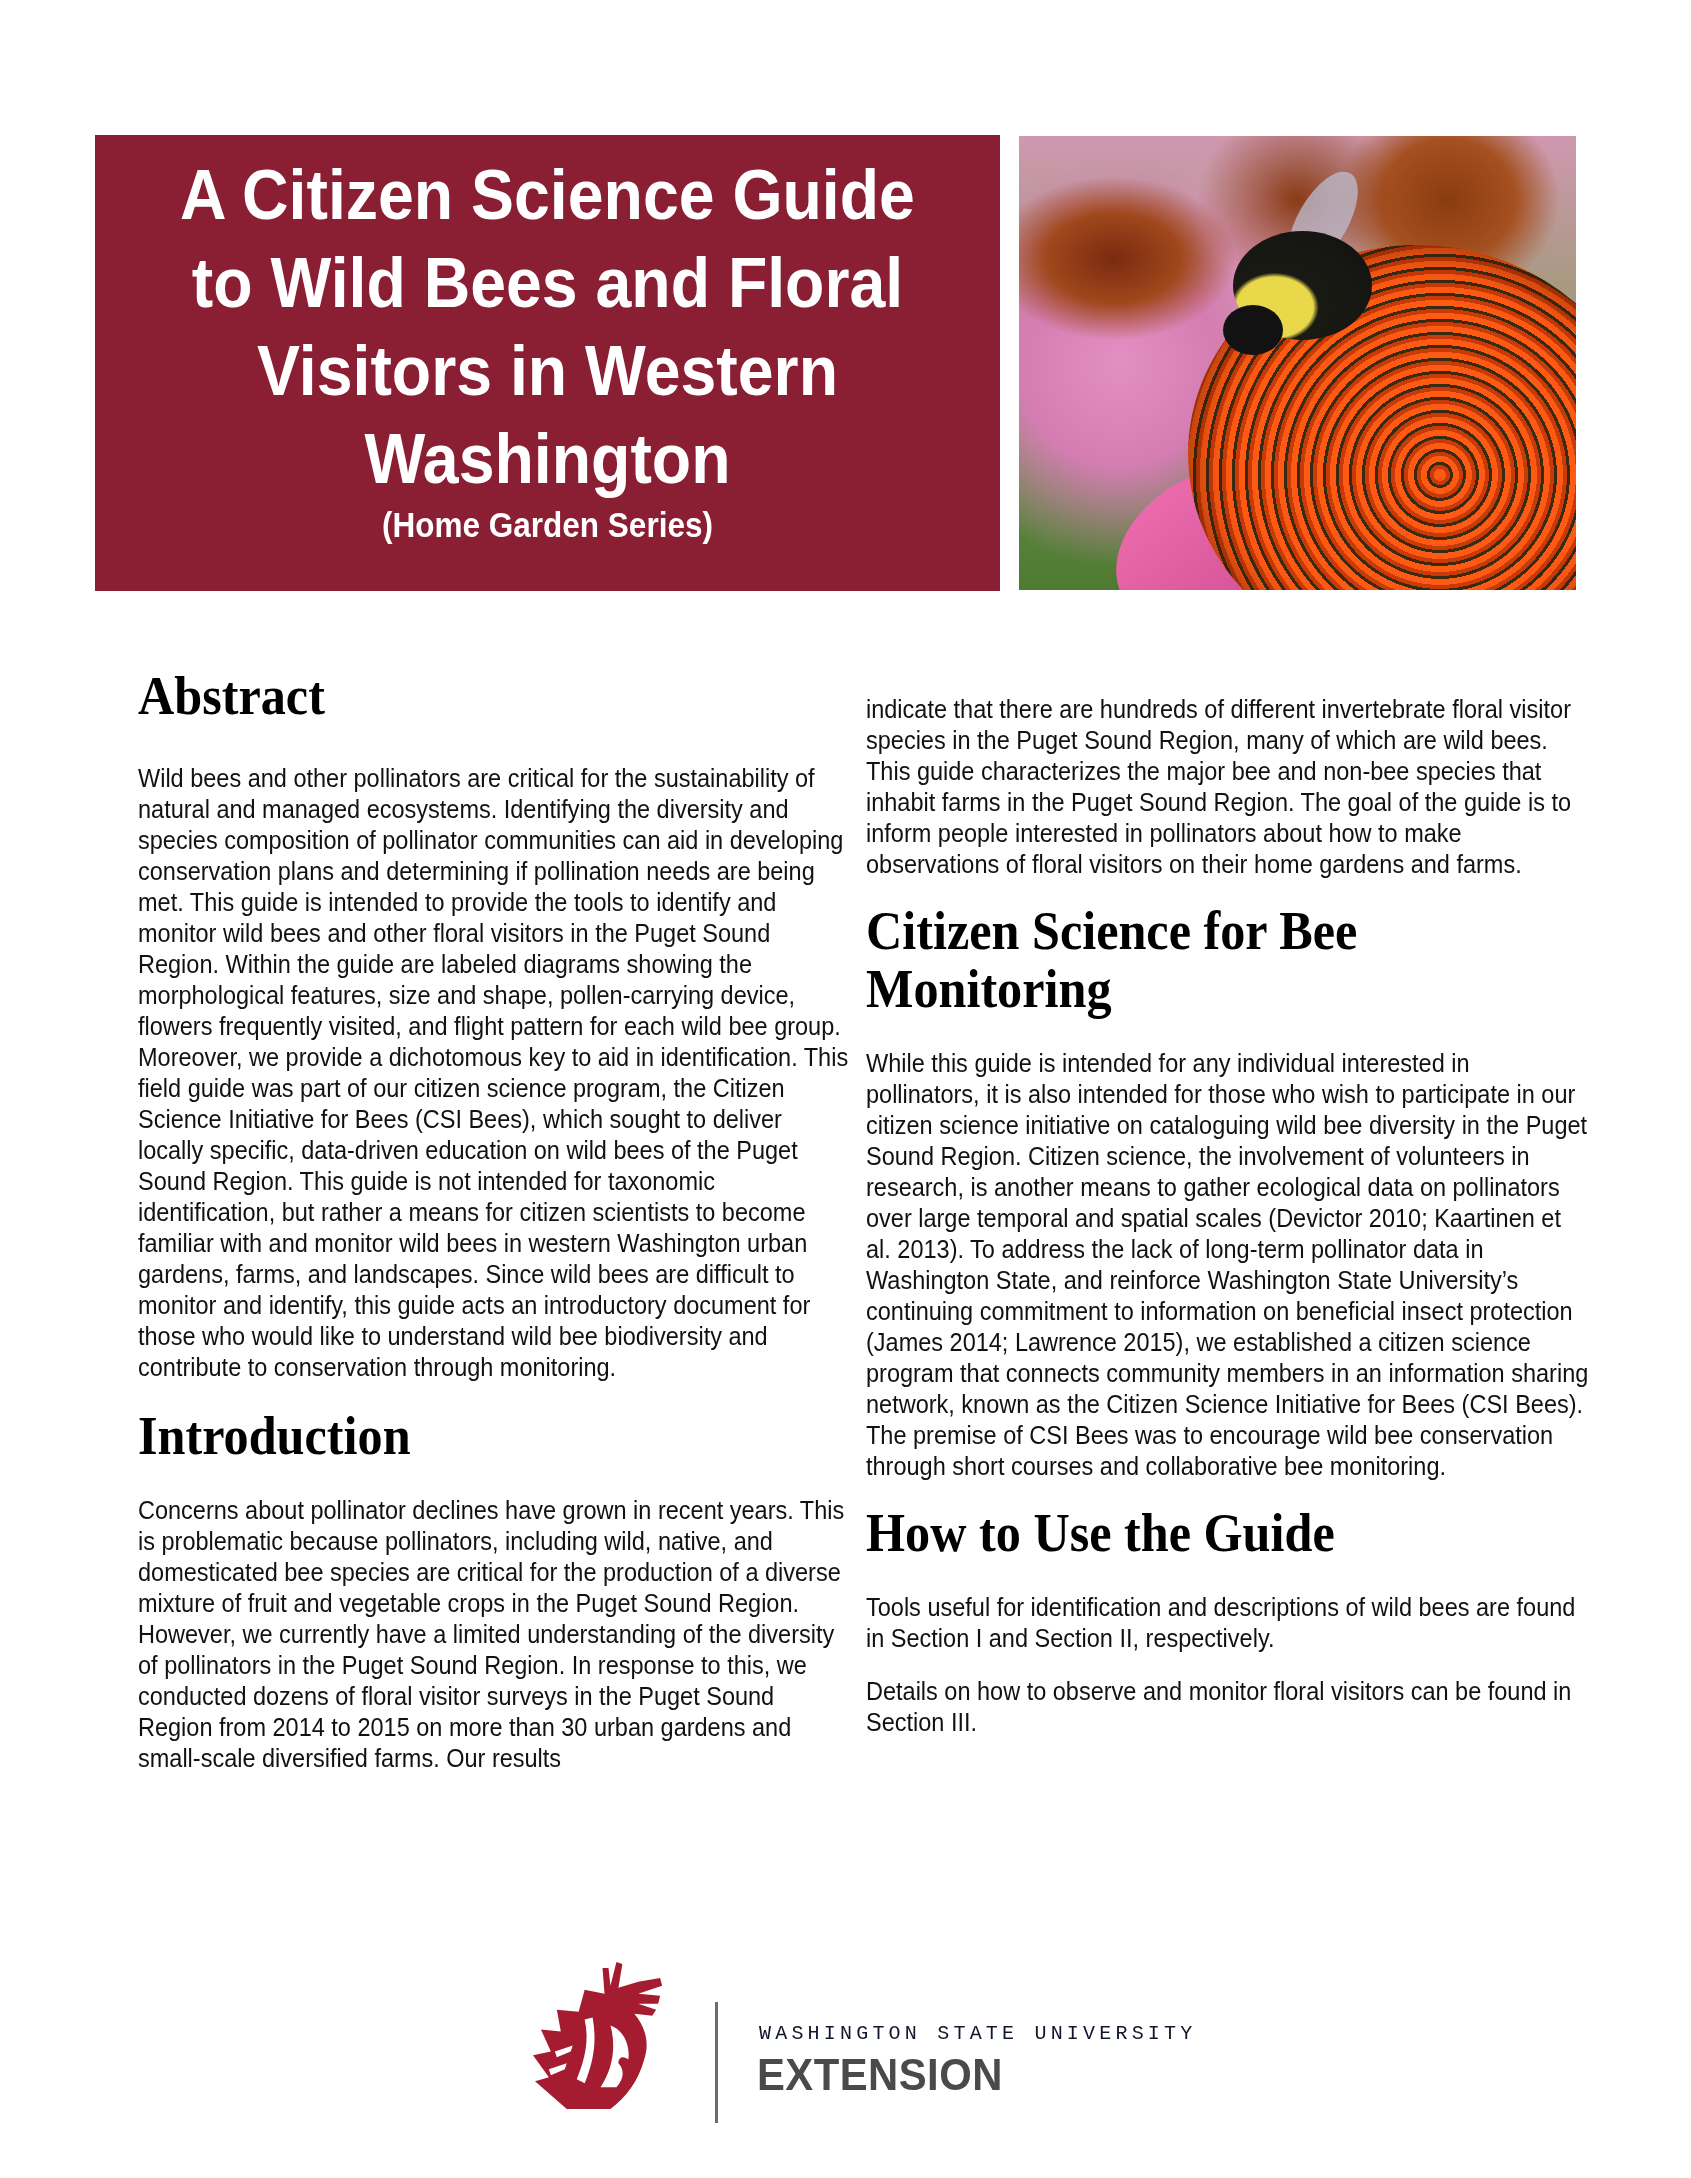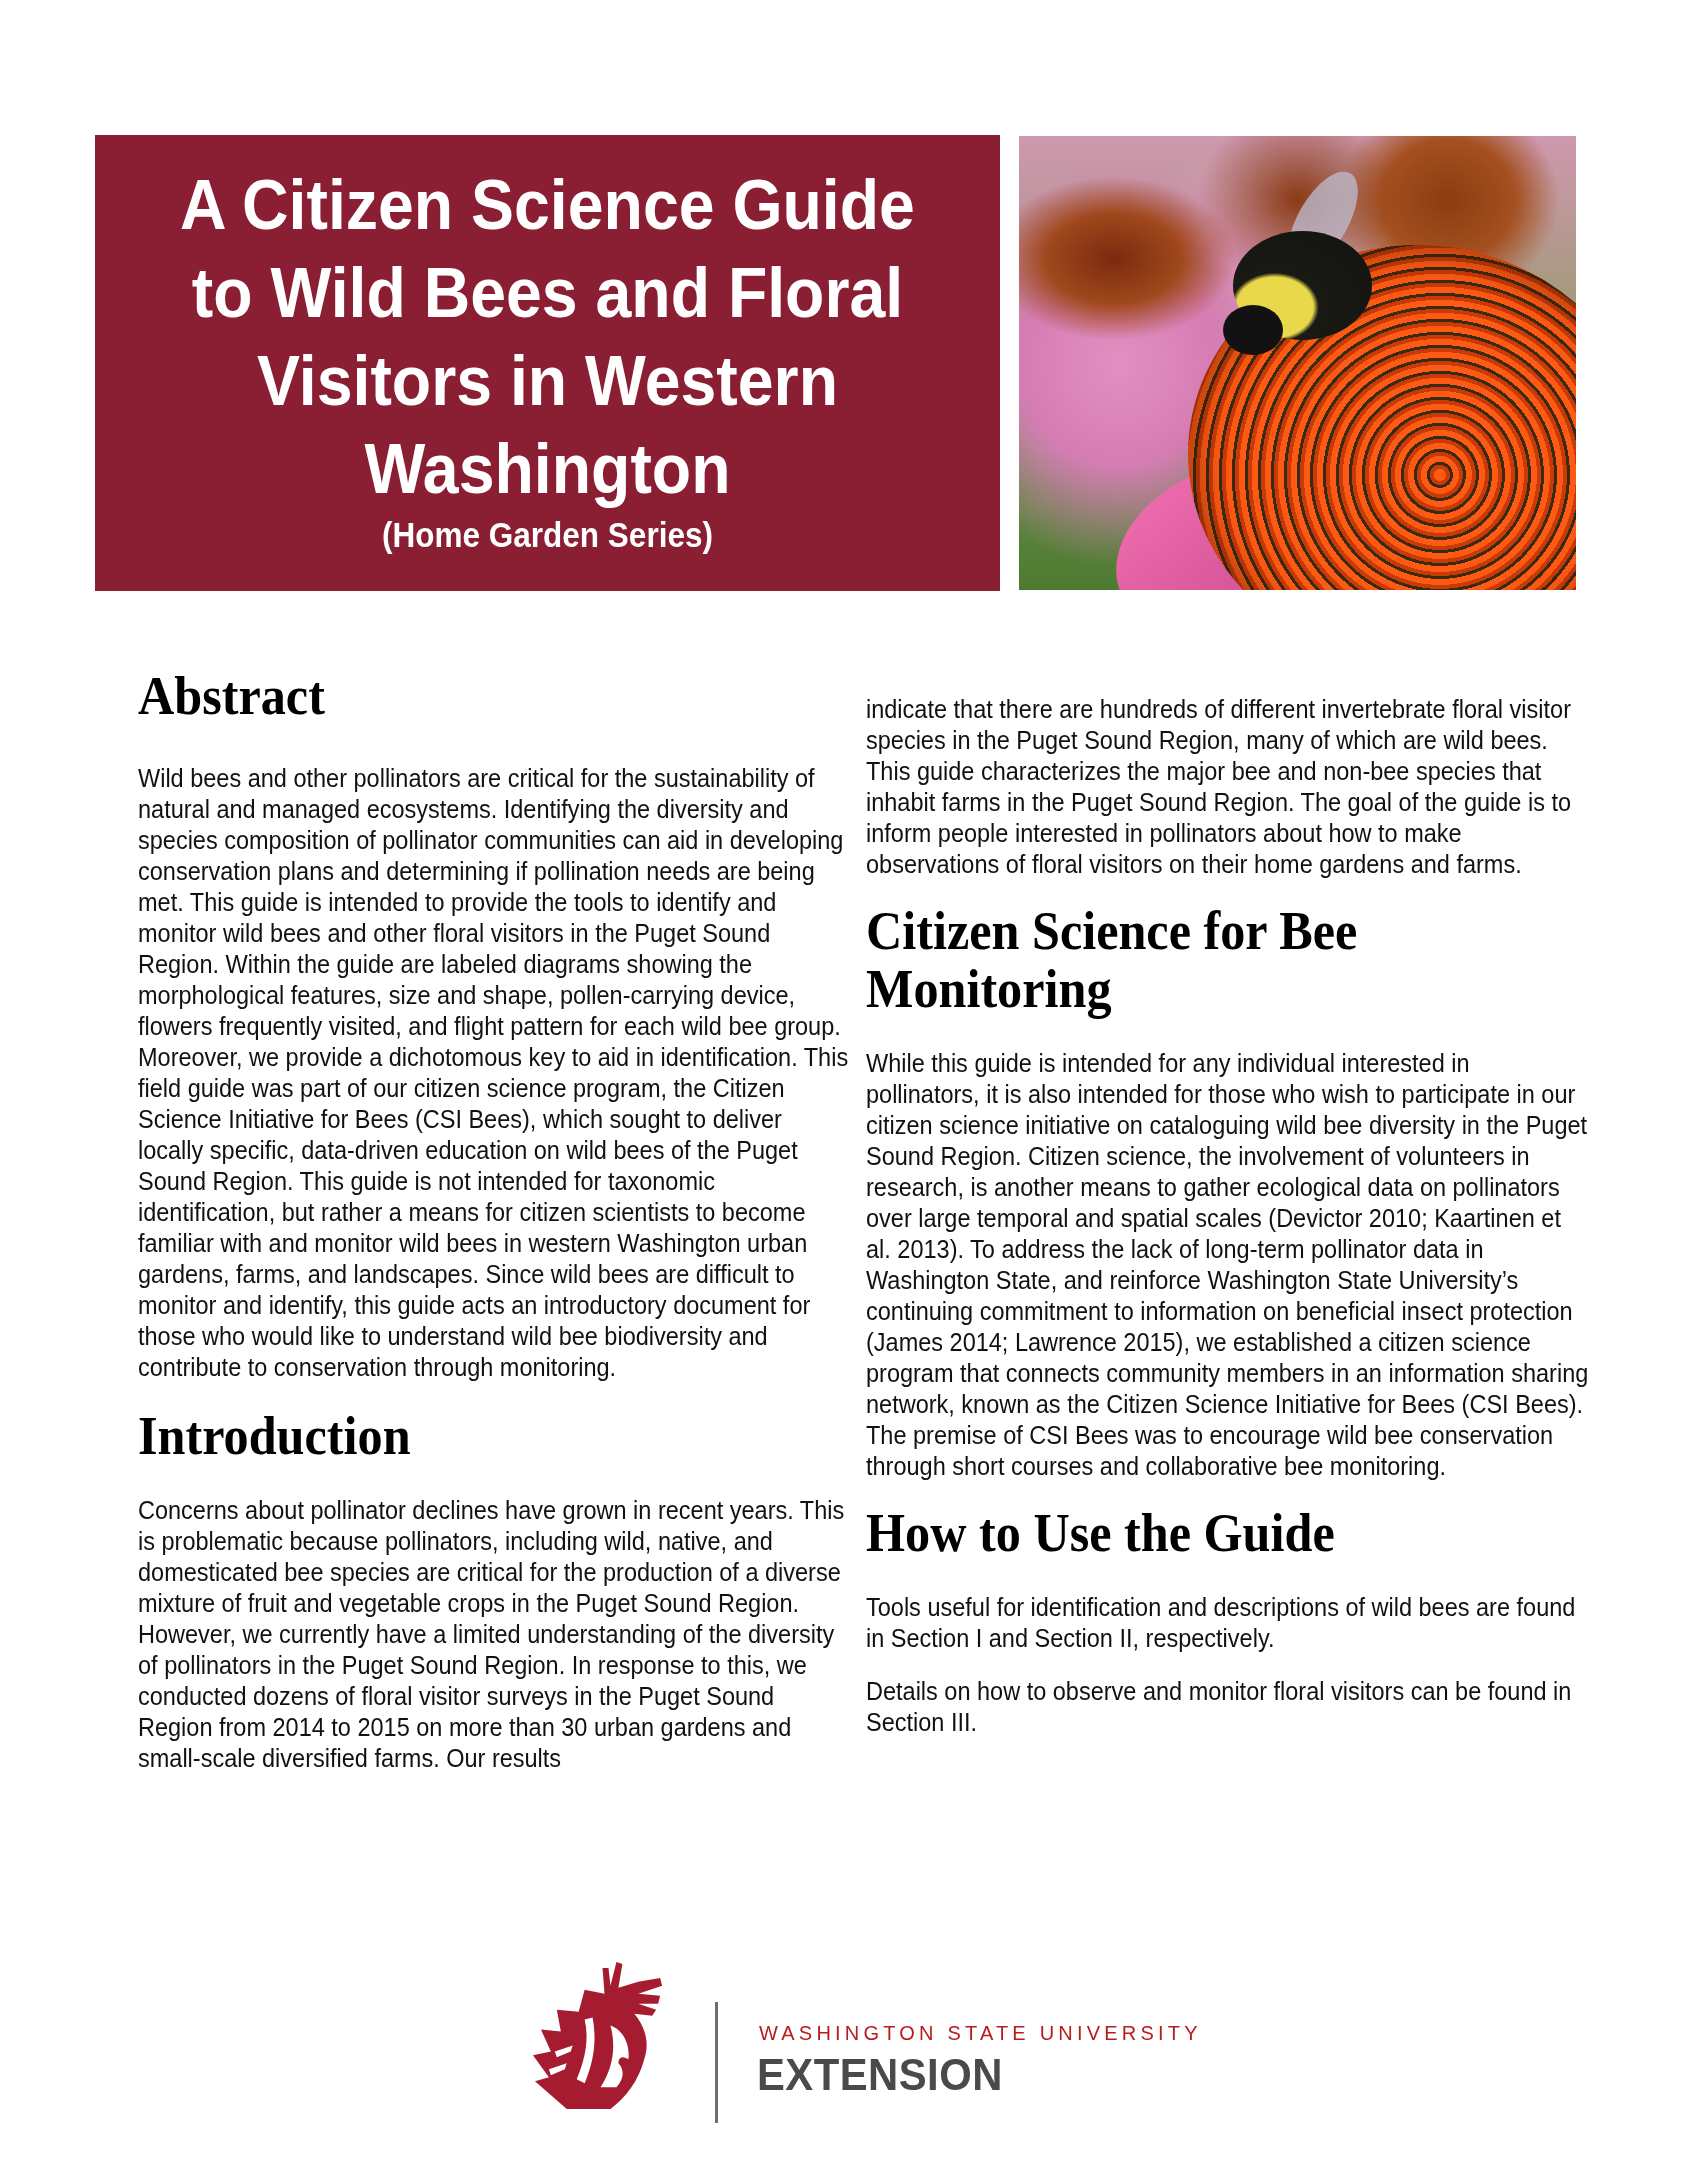--- a/index.html
+++ b/index.html
@@ -9,21 +9,21 @@
   .title-box {
     position: absolute; left: 95px; top: 135px; width: 905px; height: 456px;
     background: var(--maroon, #8A1E33);
     color: #fff; text-align: center;
     font-family: "Liberation Sans", sans-serif; font-weight: bold;
   }
   .title-line {
     display: block; font-size: 70px; line-height: 88px; letter-spacing: 0px;
     white-space: nowrap; transform: scaleX(0.92); transform-origin: center;
   }
-  .title-lines { padding-top: 26px; }
+  .title-lines { padding-top: 16px; }
   .subtitle {
     display: block; font-size: 35px; line-height: 44px; font-weight: bold;
     transform: scaleX(0.9);
   }
 
   .hero-photo {
     position: absolute; left: 1019px; top: 136px; width: 557px; height: 454px;
     overflow: hidden;
     background:
       radial-gradient(ellipse 22% 18% at 17% 27%, #7a2a10 0%, #a0481c 55%, rgba(160,72,28,0) 100%),
@@ -78,22 +78,22 @@
   .footer-logo {
     position: absolute; left: 527px; top: 1960px; width: 657px; height: 149px;
   }
   .wsu-mark { position: absolute; left: 0; top: 0; width: 159px; height: 149px; }
   .logo-divider {
     position: absolute; left: 188px; top: 42px; width: 3px; height: 121px;
     background: #6d6d6d;
   }
   .wsu-name {
     position: absolute; left: 232px; top: 62px;
-    font-family: Liberation Sans, sans-serif; font-size: 20px;
-    letter-spacing: 4.2px; color: #b91c1c; white-space: nowrap;
+    font-family: Liberation Mono, monospace; font-size: 20px;
+    letter-spacing: 4.2px; color: #0f172a; white-space: nowrap;
   }
   .extension {
     position: absolute; left: 230px; top: 90px;
     font-family: "Liberation Sans", sans-serif; font-weight: bold;
     font-size: 44px; color: #4a4a4a; letter-spacing: 0.5px;
     transform: scaleX(0.95); transform-origin: left;
   }
 </style>
 </head>
 <body>

